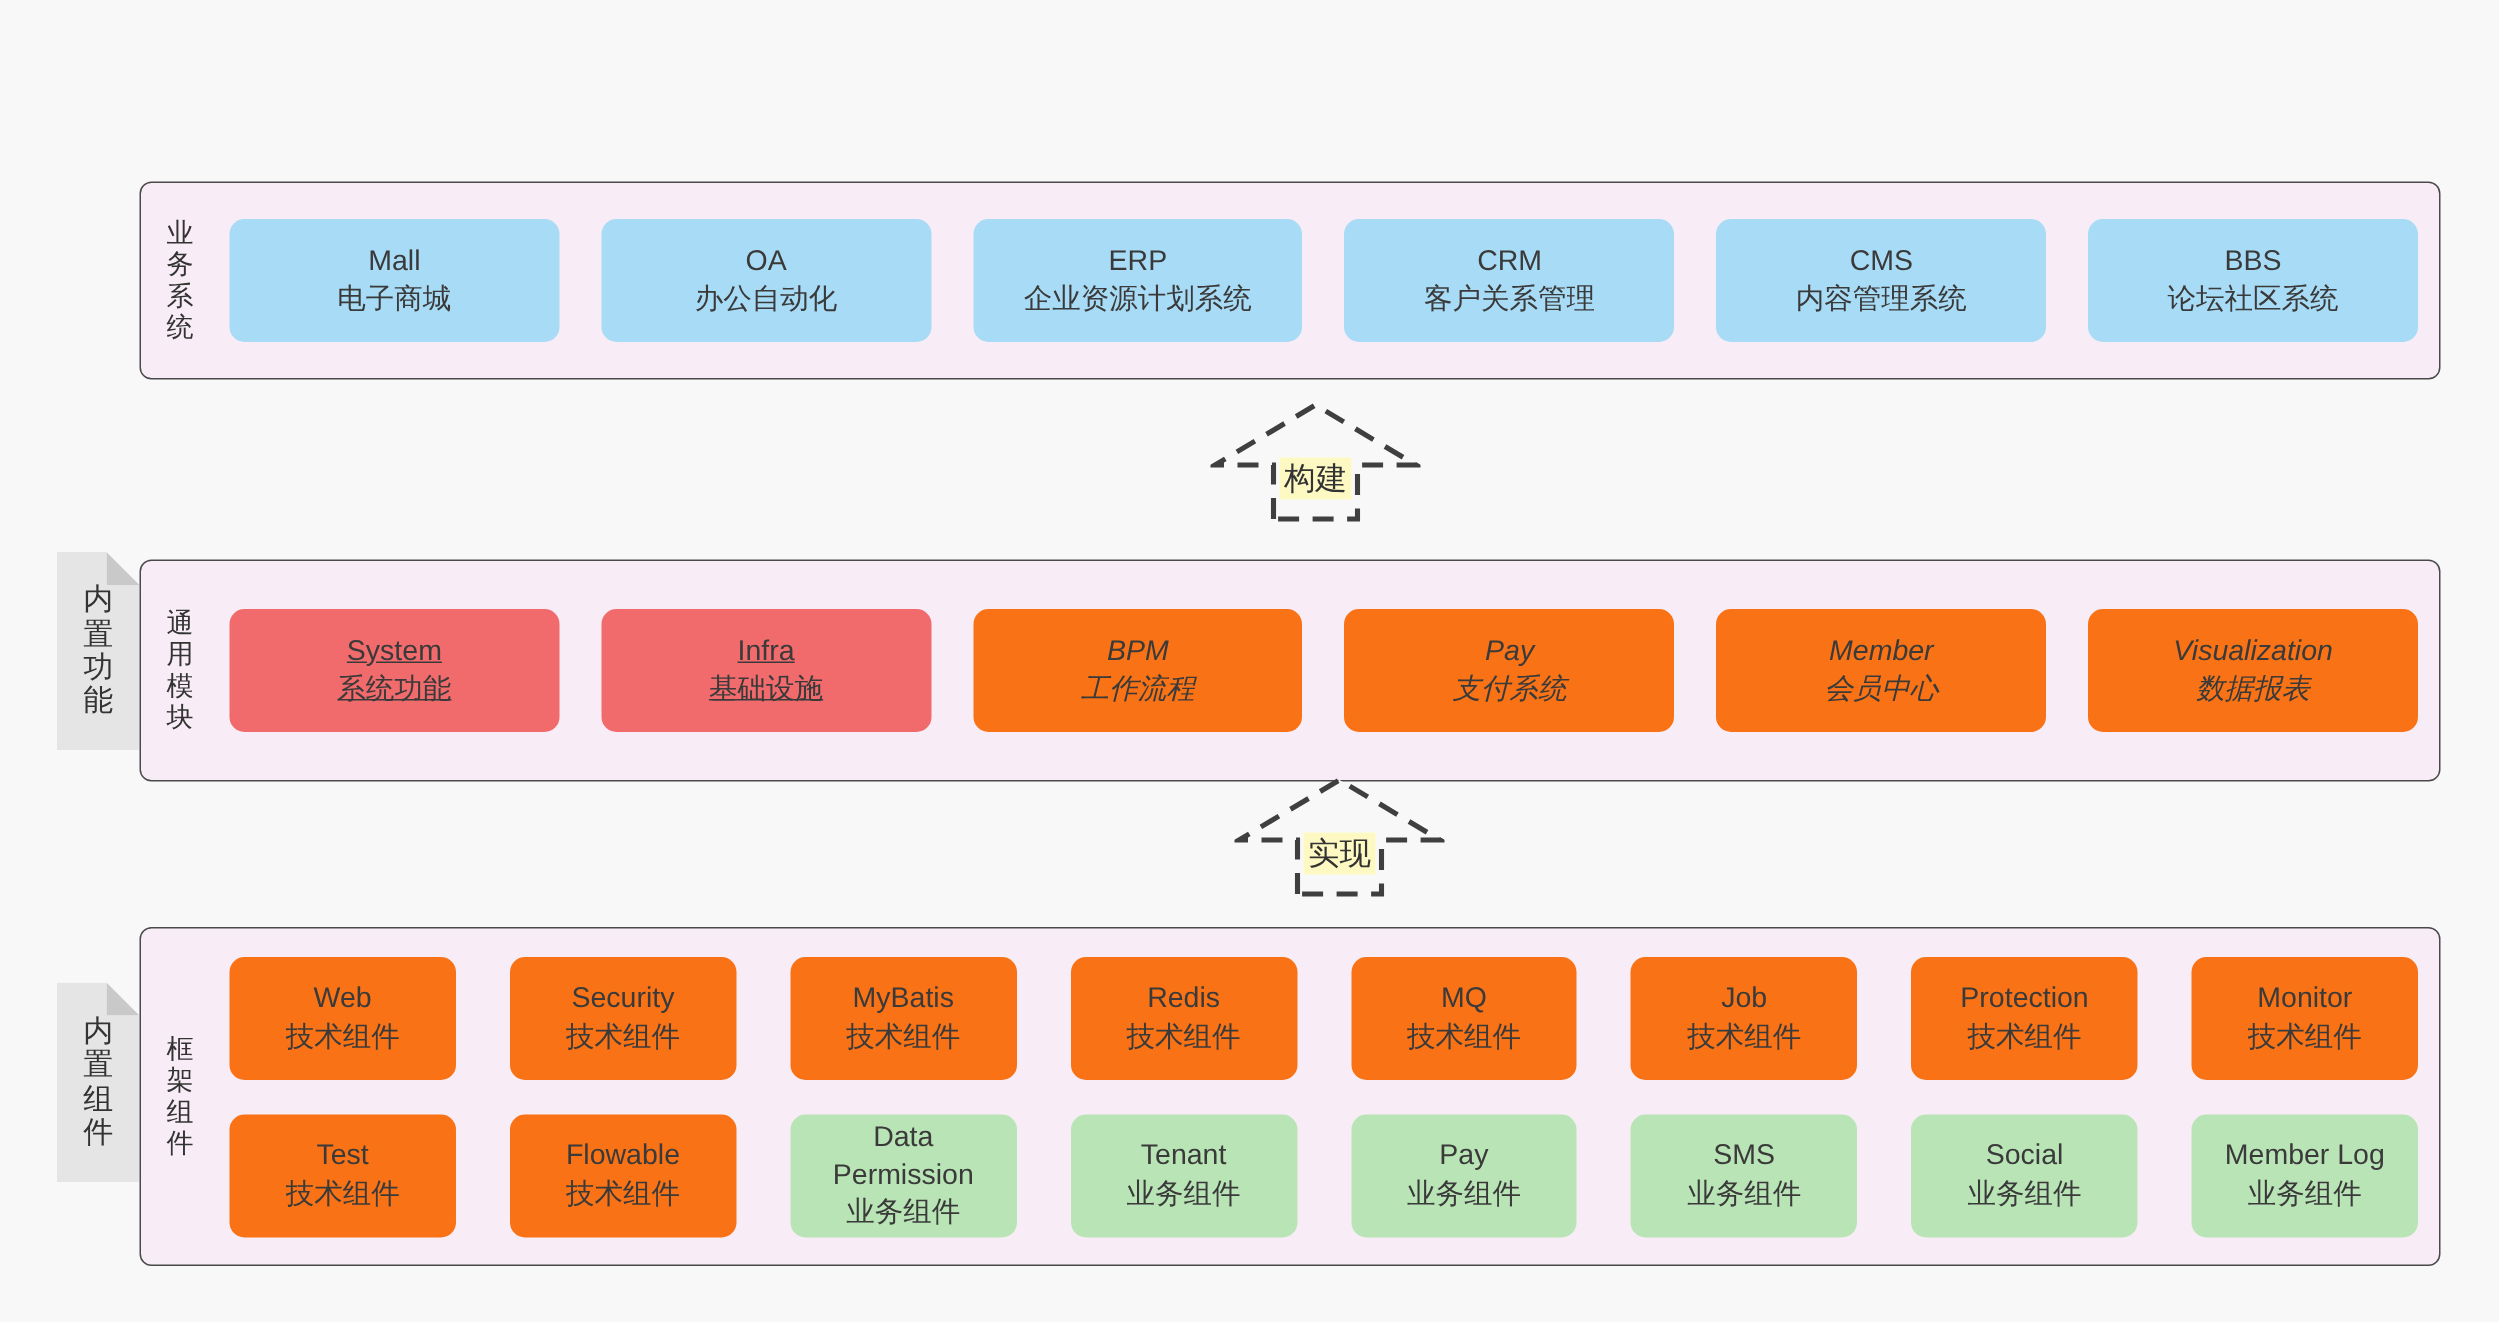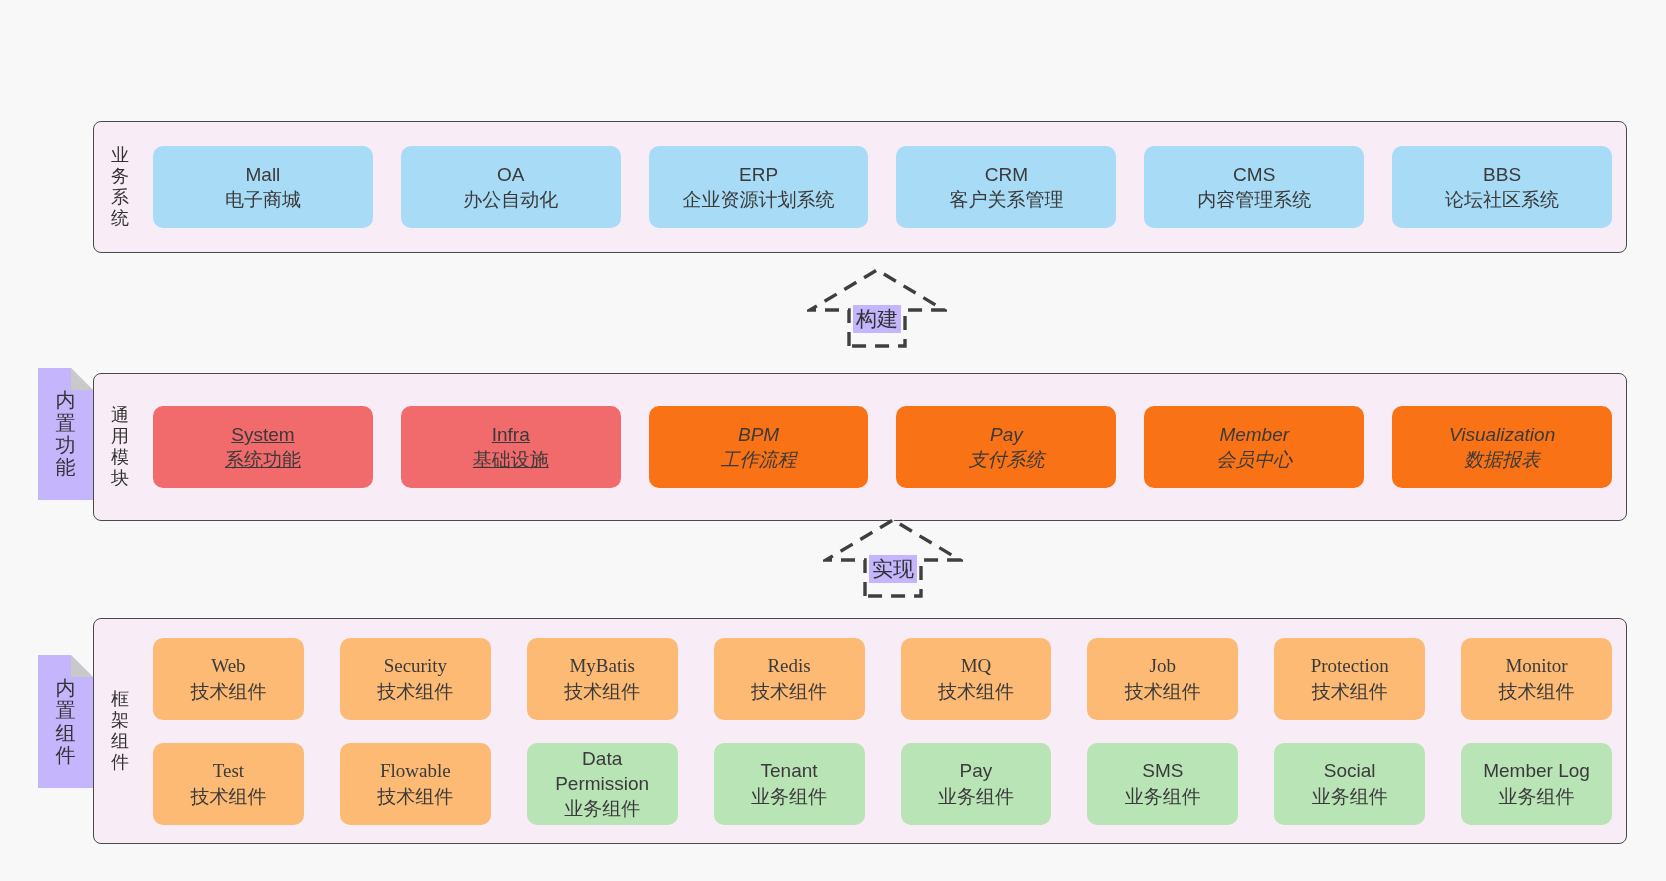--- a/index.html
+++ b/index.html
@@ -59,29 +59,29 @@
     justify-content: center;
     text-align: center;
     font-size: 19px;
     line-height: 1.32;
     padding: 0 8px;
     box-sizing: border-box;
   }
   .v-blue        { background: #a8dbf5; }
   .v-red         { background: #f16a6c; text-decoration: underline; }
   .v-pink        { background: #f97316; font-style: italic; }
-  .v-green       { background: #fdba74; font-family: Liberation Serif, serif; }
+  .v-green       { background: #f97316; }
   .v-green-light { background: #b9e4b6; }
 
   
   .sticky {
     position: absolute;
     left: 38px;
     width: 55px;
-    background: #c4b5fd;
+    background: #e5e5e5;
     display: flex;
     align-items: center;
     justify-content: center;
     clip-path: polygon(0 0, calc(100% - 22px) 0, 100% 22px, 100% 100%, 0 100%);
   }
   #sticky-features   { top: 368px; height: 132px; }
   #sticky-components { top: 655px; height: 133px; }
   .sticky-fold {
     position: absolute;
     top: 0; right: 0;
@@ -101,21 +101,21 @@
   
   .arrow { position: absolute; width: 140px; height: 82px; }
   #arrow-build     { left: 807px; top: 267px; }
   #arrow-implement { left: 823px; top: 517px; }
   .arrow svg { position: absolute; left: 0; top: 0; }
   .arrow-label {
     position: absolute;
     left: 50%;
     top: 52px;
     transform: translate(-50%, -50%);
-    background: #c4b5fd;
+    background: #fef9c3;
     font-size: 21px;
     padding: 0 3px;
     white-space: nowrap;
     color: #333;
   }
 </style>
 </head>
 <body>
 
 <div class="canvas">

